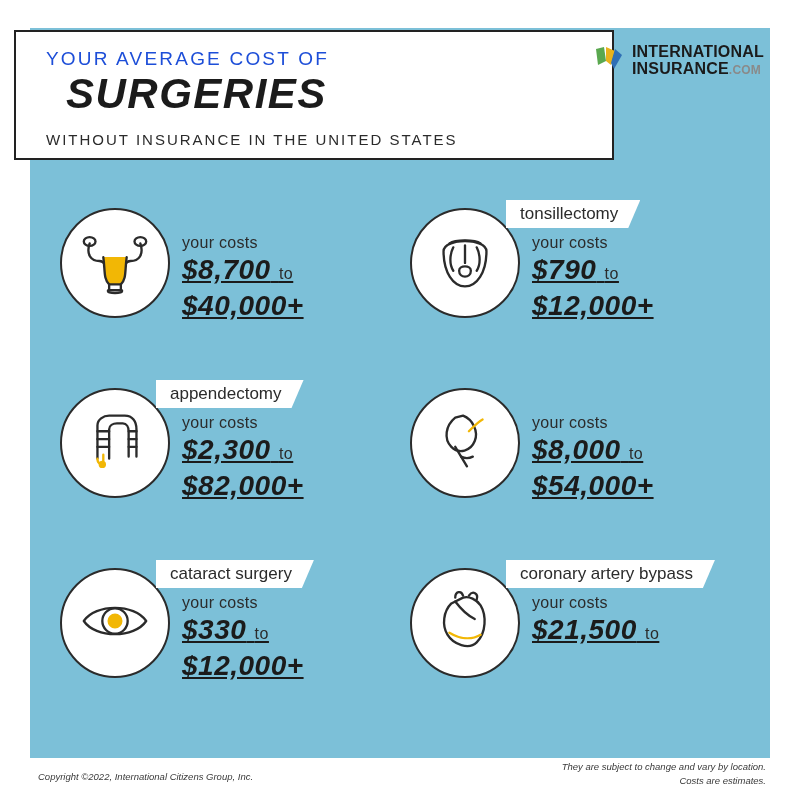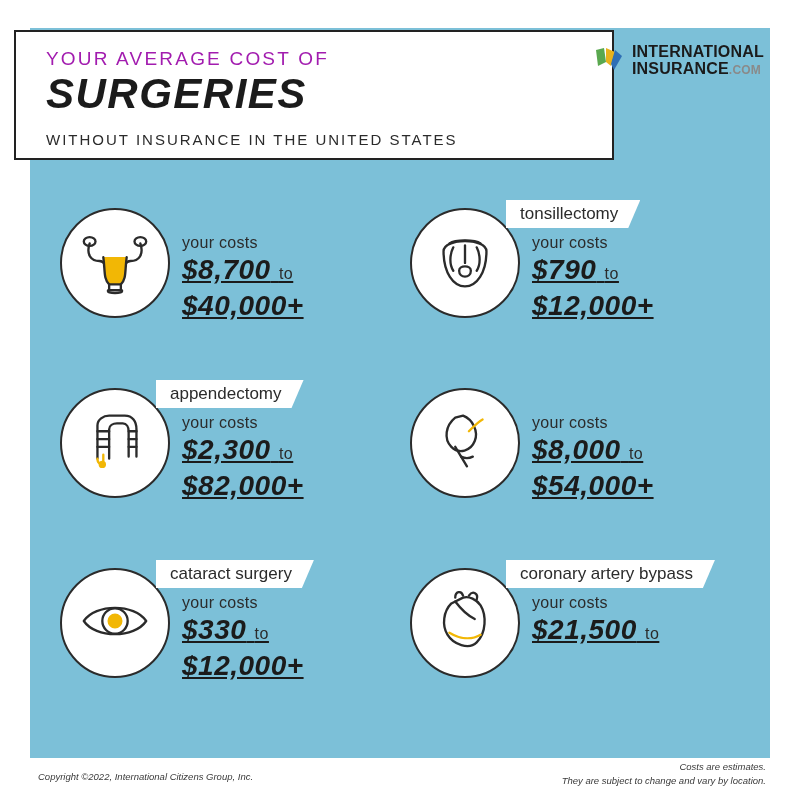--- a/index.html
+++ b/index.html
@@ -26,46 +26,47 @@
     position: absolute;
     left: 14px; top: 30px;
     width: 600px; height: 130px;
     background: #ffffff;
     border: 2px solid #222222;
     padding: 16px 20px 10px 30px;
   }
   .header-line1 {
     font-size: 19px;
     letter-spacing: 2.2px;
-    color: #a21caf;
+    color: #1d4ed8;
     font-weight: 400;
     text-transform: uppercase;
   }
   .header-line2 {
     font-size: 42px;
     font-weight: bold;
     font-style: italic;
     letter-spacing: 1.5px;
     color: #1b1b1b;
     margin-top: 2px;
     line-height: 1.05;
     text-transform: uppercase;
+    margin-left: 20px;
   }
   .header-line3 {
     font-size: 15px;
     letter-spacing: 2.0px;
     color: #2b2b2b;
     margin-top: 15px;
     text-transform: uppercase;
   }
   
   .logo {
     position: absolute;
     right: 36px; top: 44px;
-    display: flex; align-items: flex-end; gap: 8px;
+    display: flex; align-items: center; gap: 8px;
   }
   .logo-mark { width: 30px; height: 32px; }
   .logo-text { line-height: 1.05; }
   .logo-text .l1 {
     font-size: 16px; font-weight: bold; letter-spacing: 0.2px; color: #1b1b1b;
   }
   .logo-text .l2 {
     font-size: 16px; font-weight: bold; letter-spacing: 0.2px; color: #1b1b1b;
   }
   .logo-text .l2 .com { color: #8a8a8a; font-size: 12px; margin-top: 8px; }
@@ -294,17 +295,17 @@
       <div class="costs">
         <div class="small">your costs</div>
         <div class="amount"><span>$21,500</span> <span class="to">to</span></div>
       </div>
     </div>
 
   </div>
 
   <div class="footer-left">Copyright ©2022, International Citizens Group, Inc.</div>
   <div class="footer-right">
+    <div>They are subject to change and vary by location.</div>
     <div>Costs are estimates.</div>
-    <div>They are subject to change and vary by location.</div>
   </div>
 
 </div>
 
 </body></html>

